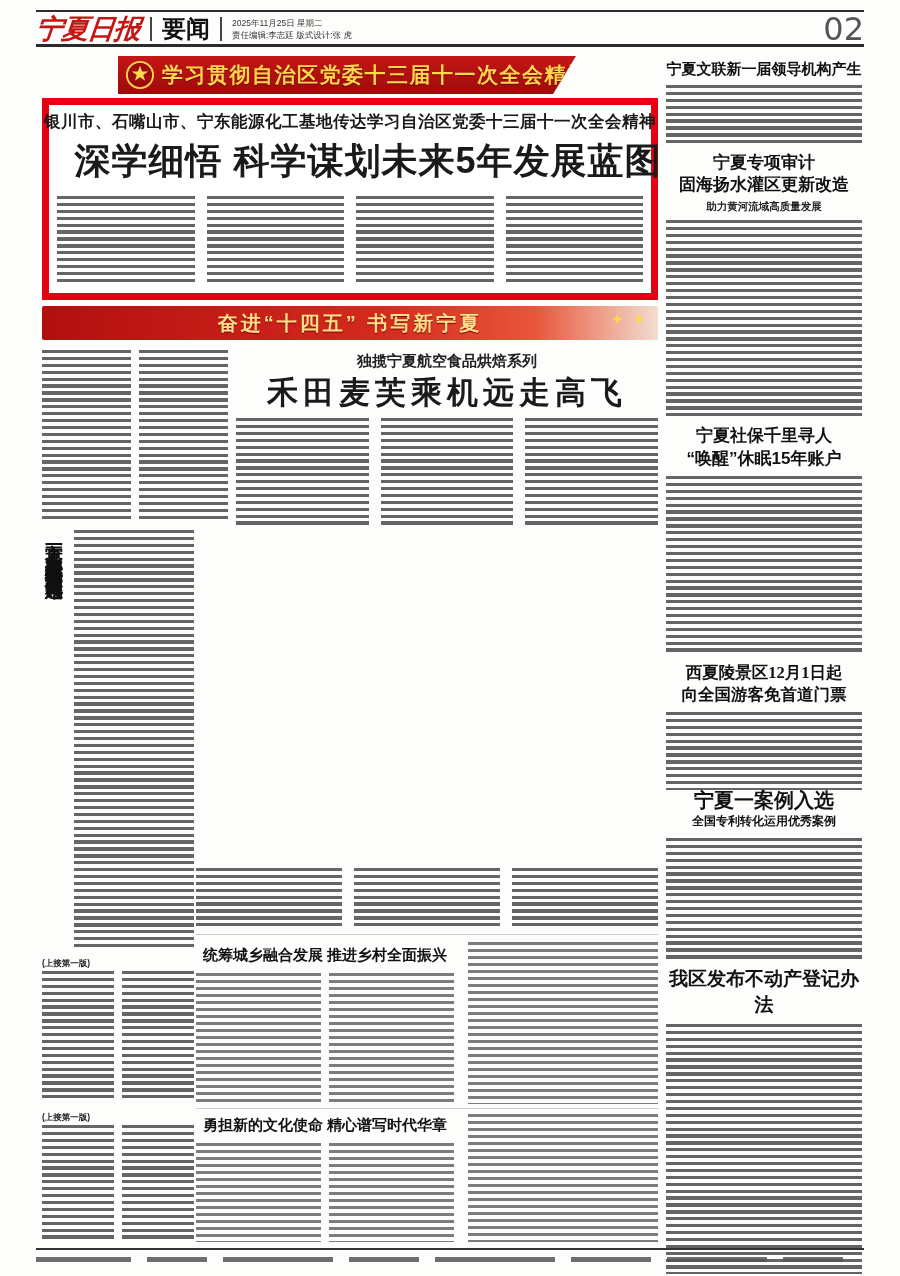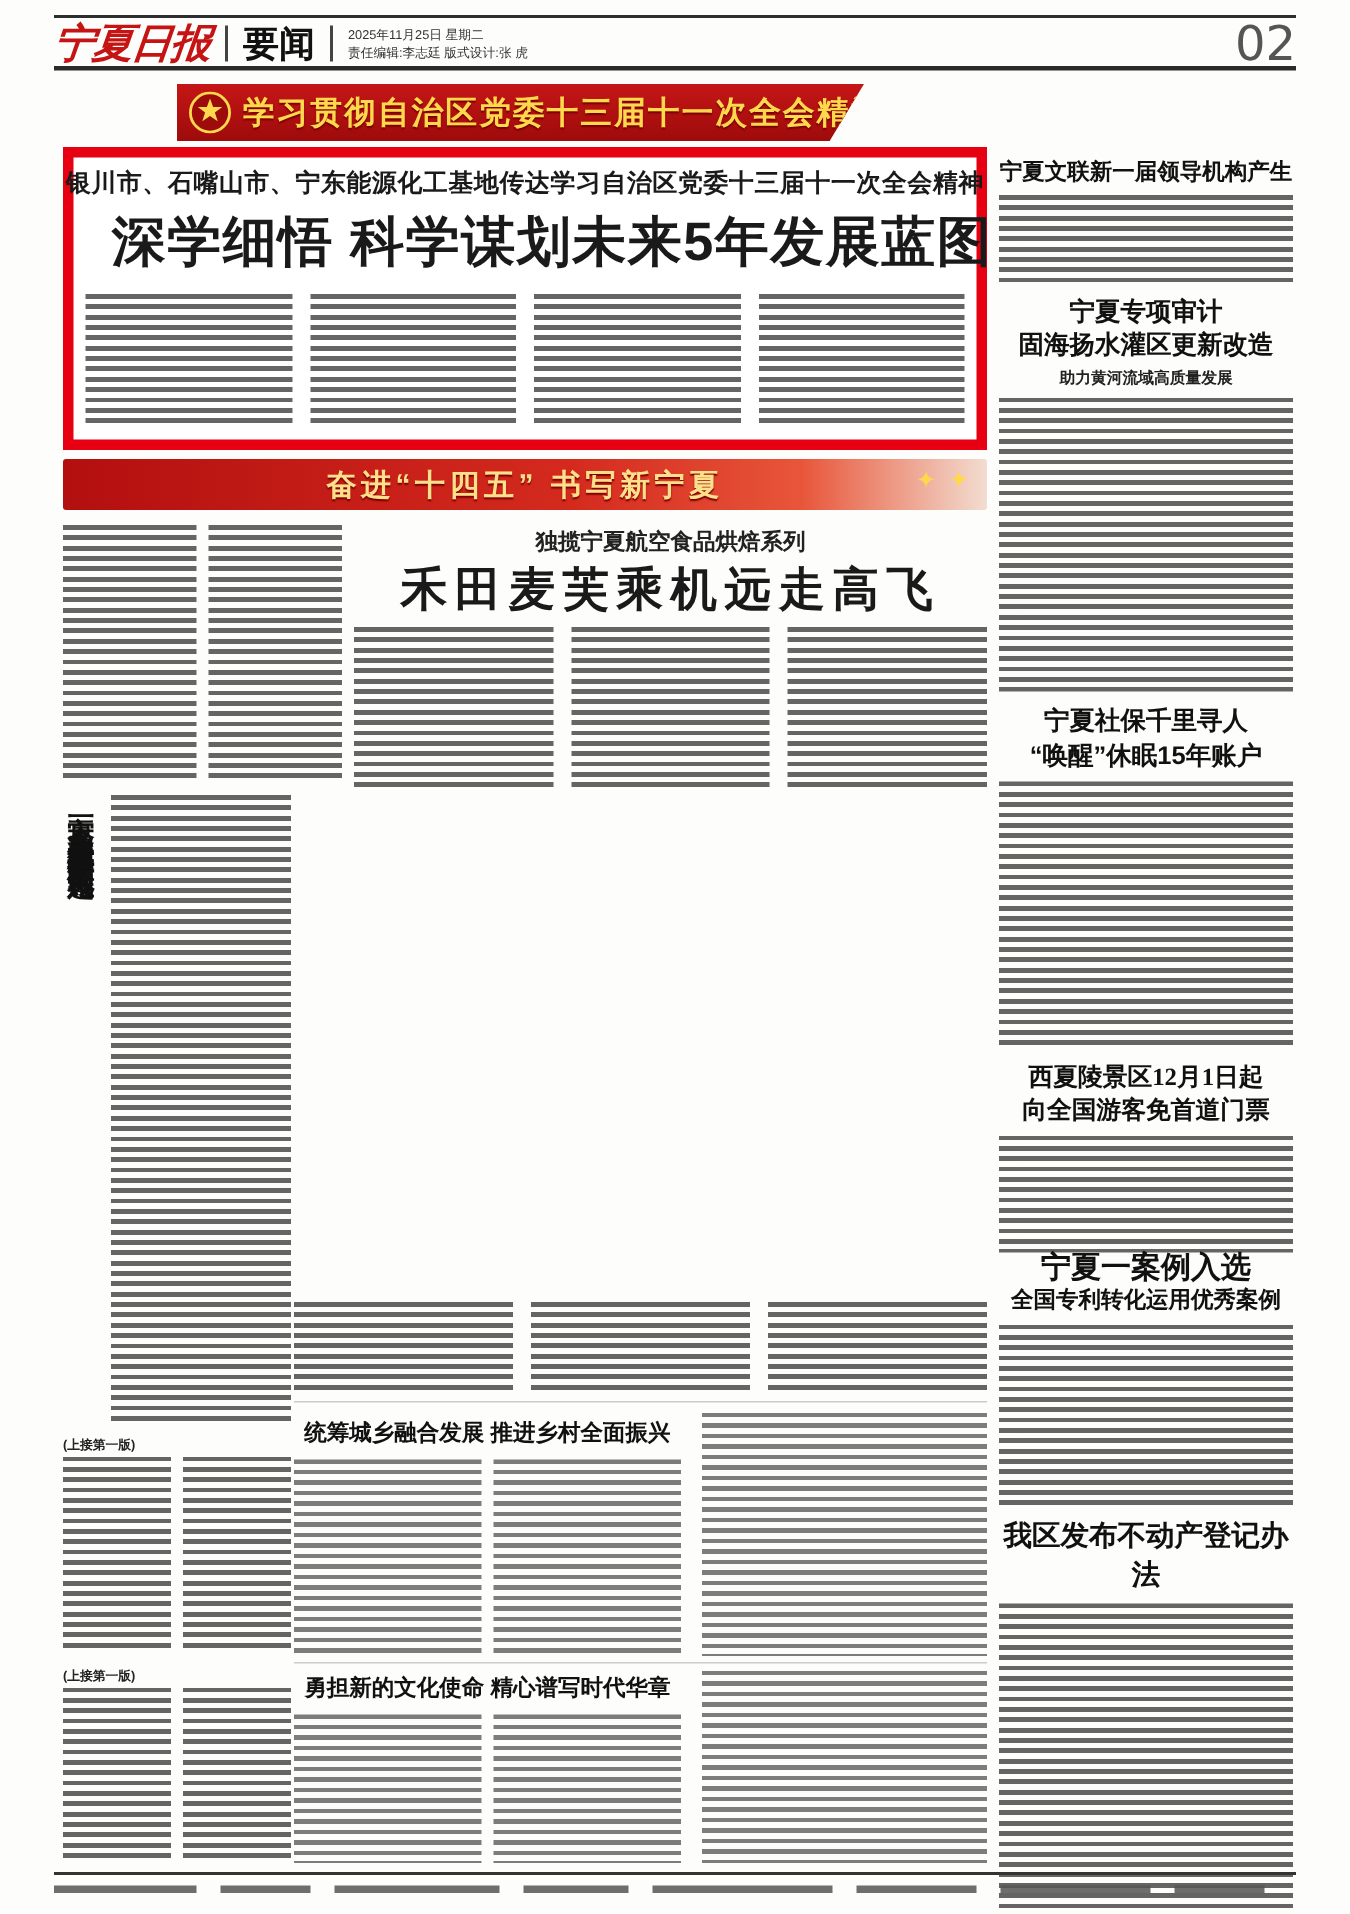--- a/index.html
+++ b/index.html
@@ -59,21 +59,21 @@
   .photo .person{position:absolute;bottom:10%;width:14px;height:34px;background:rgba(30,32,36,.8);border-radius:6px 6px 2px 2px;}
   .caption{display:flex;justify-content:space-between;align-items:center;height:16px;margin-top:6px;}
   .capbar{height:4.5px;background:#3f3f3f;opacity:.8;}
   
   .drill{left:42px;top:530px;width:152px;height:424px;display:flex;gap:8px;}
   .vhead{writing-mode:vertical-rl;text-orientation:upright;font-size:18px;font-weight:900;letter-spacing:2px;
          color:#111;height:410px;}
   
   .h2c{text-align:center;font-weight:900;color:#111;}
   .deck{text-align:center;font-weight:bold;color:#222;}
-  .rightcol{left:666px;width:196px;margin-top:45px;}
+  .rightcol{left:666px;width:196px;}
   .hr-soft{height:1px;background:#ccc;}
   .contmark{font-size:8.5px;font-weight:bold;color:#222;line-height:10px;}
   .twocol{display:flex;gap:8px;}
   
   .footrule{left:36px;right:36px;top:1248px;height:1.5px;background:#333;}
   .footer{left:36px;right:36px;top:1257px;height:6px;display:flex;gap:16px;}
   .fseg{height:4.5px;background:#555;opacity:.85;}
 </style>
 </head>
 <body>
@@ -201,21 +201,21 @@
   </div>
 
   <div class="abs rightcol" style="top:662px;font-family:Liberation Serif, serif;">
     <div class="h2c" style="font-size:16.5px;line-height:22px;">西夏陵景区12月1日起</div>
     <div class="h2c" style="font-size:16.5px;line-height:22px;">向全国游客免首道门票</div>
     <div class="gk" style="height:78px;margin-top:6px;"></div>
   </div>
 
   <div class="abs rightcol" style="top:790px;">
     <div class="h2c" style="font-size:20px;line-height:21px;">宁夏一案例入选</div>
-    <div class="h2c" style="font-size:15px;line-height:21px;">全国专利转化运用优秀案例</div>
+    <div class="h2c" style="font-size:12px;line-height:21px;">全国专利转化运用优秀案例</div>
     <div class="gk" style="height:124px;margin-top:6px;"></div>
   </div>
 
   <div class="abs rightcol" style="top:966px;">
     <div class="h2c" style="font-size:19px;">我区发布不动产登记办法</div>
     <div class="gk" style="height:250px;margin-top:6px;"></div>
   </div>
 
   <div class="abs footrule"></div>
   <div class="abs footer">

